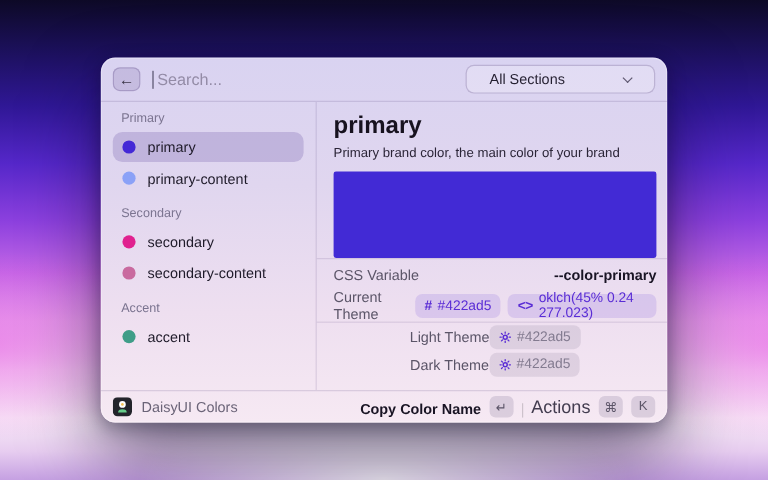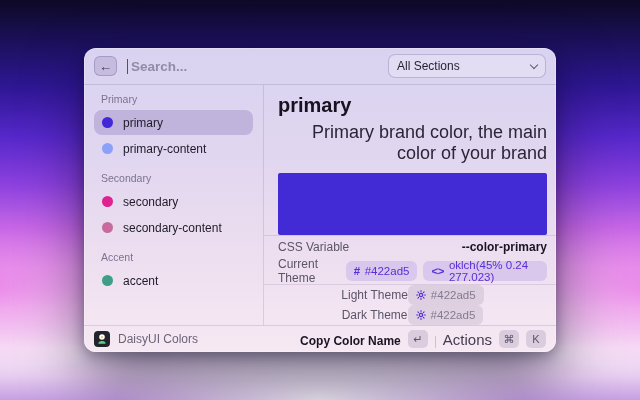--- a/index.html
+++ b/index.html
@@ -21,40 +21,40 @@
     box-shadow:0 28px 60px rgba(15,8,40,0.55), 0 4px 14px rgba(15,8,40,0.35), inset 0 0 0 1px rgba(255,255,255,0.28);
     display:flex; flex-direction:column;
   }
 
   
   .header { height:37px; flex:0 0 37px; display:flex; align-items:center; padding:0 10px;
     border-bottom:1px solid rgba(70,50,110,0.15); }
   .back-btn { width:23px; height:20px; border-radius:6px; display:flex; align-items:center; justify-content:center;
     background:rgba(125,105,165,0.22); border:1px solid rgba(90,70,130,0.28); color:#3b3547; font-size:13px; line-height:1; cursor:default; }
   .caret { width:1px; height:15px; background:#55506a; margin-left:10px; }
-  .search-ph { margin-left:3px; font-size:13.5px; color:#938BA6;font-weight:bold; }
+  .search-ph { margin-left:3px; font-size:13.5px; color:#938BA6; }
   .dropdown { margin-left:auto; width:158px; height:24px; border-radius:7px;
     border:1px solid rgba(90,70,130,0.28); background:rgba(255,255,255,0.22);
-    display:flex; align-items:center; padding:0 8px; font-size:12px; color:#241f30;gap:16px; }
+    display:flex; align-items:center; padding:0 19px; font-size:12px; color:#241f30;gap:16px; }
   .chev { margin-left:auto; width:6px; height:6px; border-right:1.4px solid #5f5870; border-bottom:1.4px solid #5f5870;
     transform:rotate(45deg); margin-top:-3px; }
 
   
   .body { flex:1 1 auto; display:flex; min-height:0; }
   .sidebar { width:180px; flex:0 0 180px; border-right:1px solid rgba(70,50,110,0.14); padding:1px 10px 0; overflow:hidden; }
   .side-label { font-size:10.5px; color:#7b7490; margin:11px 7px 5px; }
   .side-label.first { margin-top:7px; }
   .side-item { display:flex; align-items:center; gap:10px; height:25px; margin:1px 0; padding:0 8px; border-radius:8px;
     font-size:12px; color:#1f1b2a; }
   .side-item.selected { background:rgba(109,84,168,0.26); }
   .dot { width:11px; height:11px; border-radius:50%; flex:0 0 11px; }
 
   .main { flex:1 1 auto; display:flex; flex-direction:column; padding:0 9px 0 14px; min-width:0; }
   .title { margin-top:9px; font-size:20px; font-weight:700; color:#17121f; }
-  .subtitle { margin-top:5px; font-size:18px; color:#2b2537;text-align:right; }
+  .subtitle { margin-top:5px; font-size:11px; color:#2b2537; }
   .swatch { margin-top:9px; height:72px; border-radius:2px; }
   .meta-divider { height:1px; background:rgba(70,50,110,0.13); margin:0 -9px 0 -14px; }
   .meta-row { display:flex; align-items:center; justify-content:space-between; height:26px; font-size:12px; }
   .meta-row.small { height:23px;justify-content:center; }
   .meta-label { color:#5b5568; }
   .meta-value { color:#191424; font-weight:600; }
   .tags { display:flex; gap:6px; }
   .tag { height:20px; padding:0 8px; border-radius:6px; display:flex; align-items:center; gap:5px; font-size:11.5px; }
   .tag.purple { background:rgba(103,61,213,0.15); color:#5a2dd5; font-weight:500; }
   .tag.gray { background:rgba(124,110,140,0.17); color:#837b90; }

